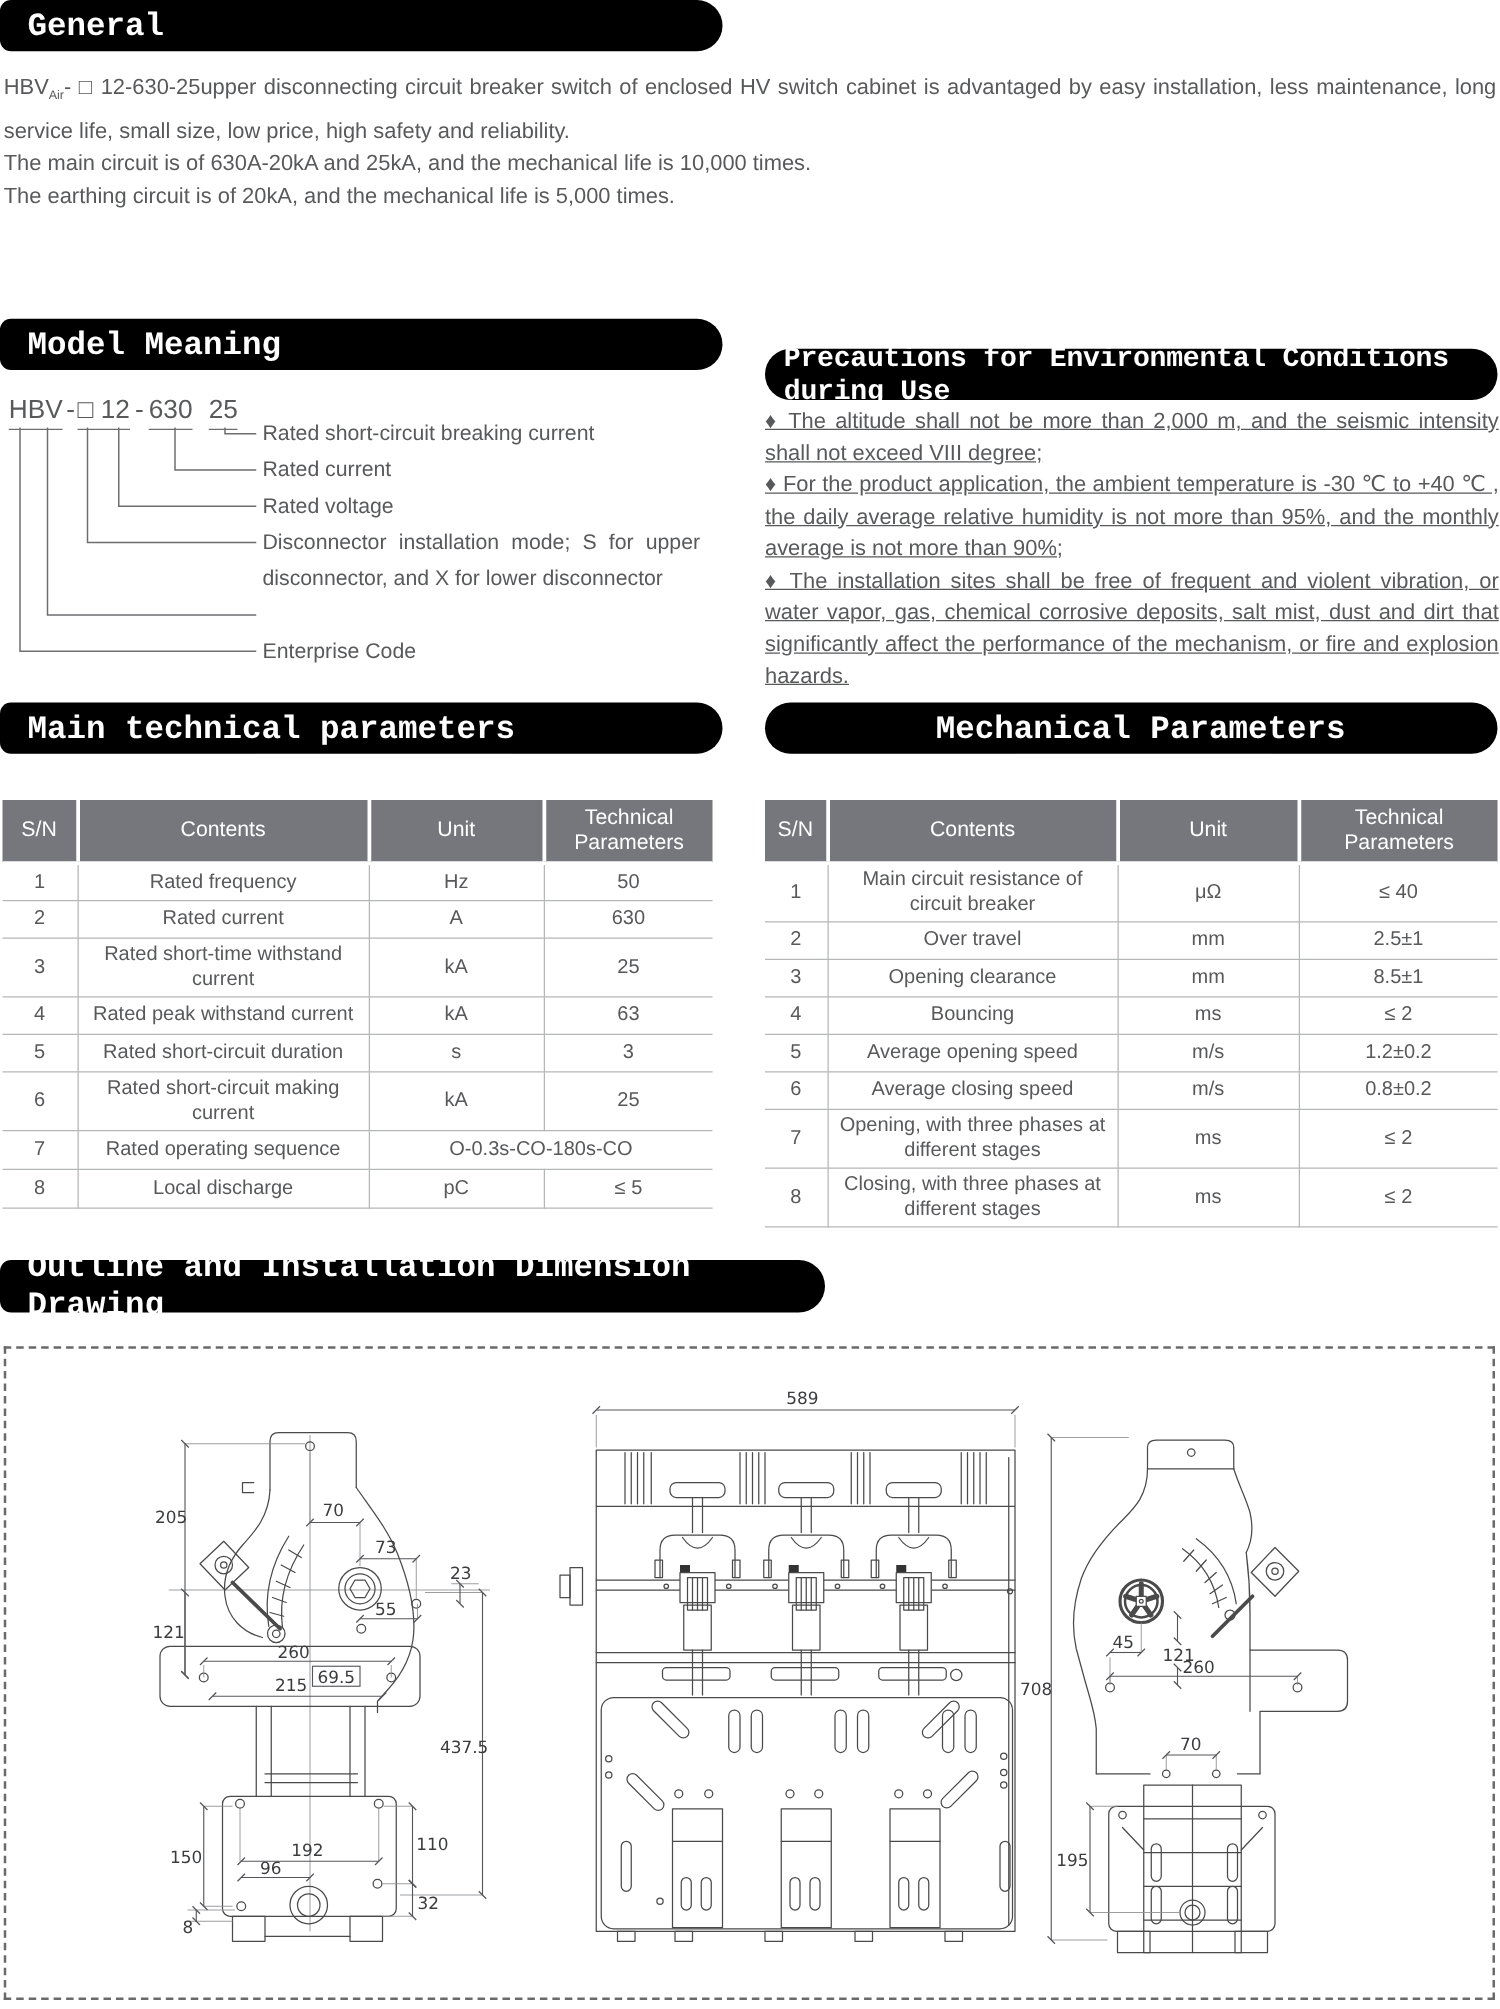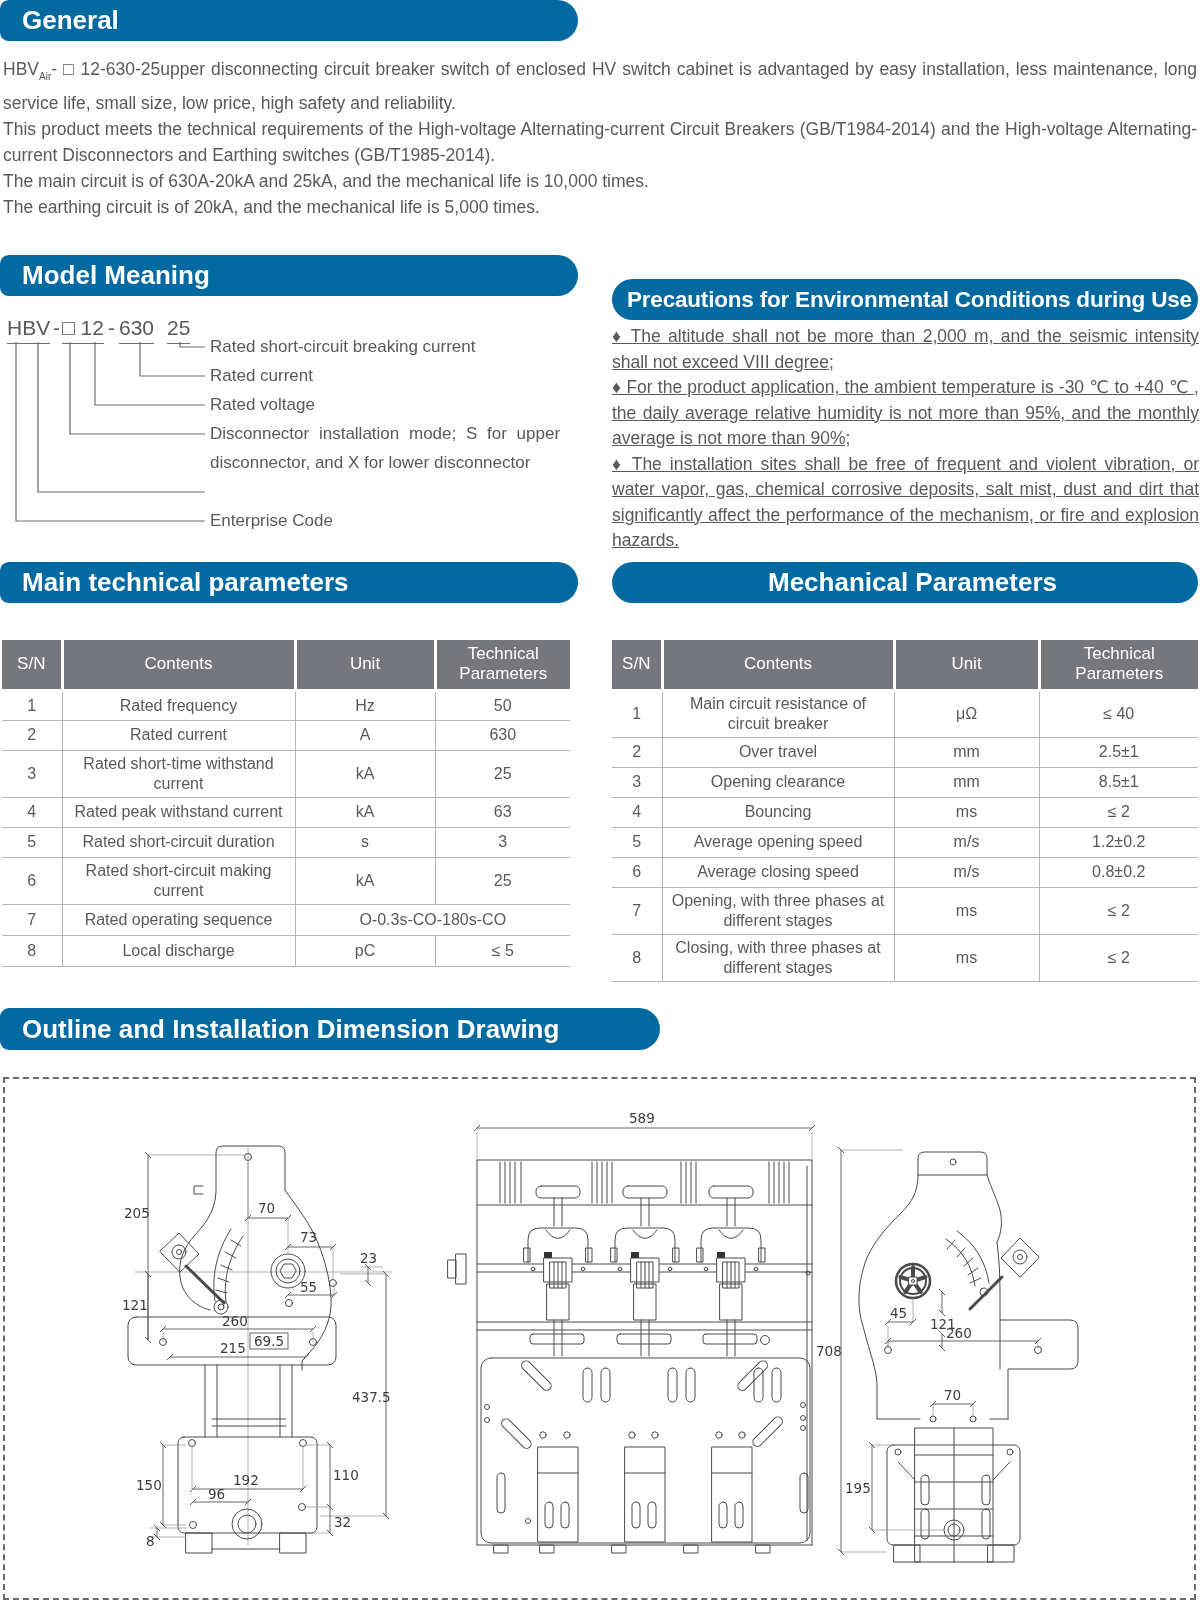--- a/index.html
+++ b/index.html
@@ -1,19 +1,19 @@
 <!DOCTYPE html>
 <html><head>
 <meta charset="utf-8">
 <style>
   html,body{margin:0;padding:0;background:#fff;}
   .page{position:relative;width:1200px;height:1607px;background:#fff;overflow:hidden;
         font-family:"Liberation Sans","DejaVu Sans",sans-serif;color:#58595B;}
-  .banner{position:absolute;height:41px;background:#0369a1;color:#fff;font-weight:bold;
-          display:flex;align-items:center;box-sizing:border-box;}
+  .banner{position:absolute;height:41px;background:#000000;color:#fff;font-weight:bold;
+          display:flex;align-items:center;box-sizing:border-box;font-family:Liberation Mono, monospace;}
   .banner-left{border-radius:9px 21px 21px 9px;padding-left:22px;font-size:26px;}
   .banner-pill{border-radius:21px;padding-left:15px;font-size:26px;}
   .banner-sm{font-size:22.5px;letter-spacing:-0.2px;}
   .bodytext{position:absolute;font-size:17.5px;line-height:26px;color:#58595B;text-align:justify;}
   .bodytext p{margin:0;}
   .modelcode span.seg{position:absolute;font-size:21px;color:#58595B;white-space:pre;}
   .u{border-bottom:1.5px solid #6d6e70;padding-bottom:3px;}
   .mlabel{position:absolute;left:210px;width:390px;font-size:17px;line-height:26px;color:#58595B;white-space:nowrap;}
   .ptable{border-collapse:collapse;table-layout:fixed;width:100%;}
   .ptable th{background:#76777C;color:#fff;font-weight:normal;font-size:17px;line-height:1.2;
@@ -34,21 +34,20 @@
 </head>
 <body>
 
 <div class="page">
 
   <div class="banner banner-left" style="left:0;top:2;width:578px;">
     <span>General</span>
   </div>
   <div class="bodytext" style="left:3px;top:56px;width:1194px;">
     <p><span>HBV</span><sub class="air">Air</sub><span>- □ 12-630-25upper disconnecting circuit breaker switch of enclosed HV switch cabinet is advantaged by easy installation, less maintenance, long service life, small size, low price, high safety and reliability.</span></p>
-    <p>This product meets the technical requirements of the High-voltage Alternating-current Circuit Breakers (GB/T1984-2014) and the High-voltage Alternating-current Disconnectors and Earthing switches (GB/T1985-2014).</p>
     <p style="text-align:left;">The main circuit is of 630A-20kA and 25kA, and the mechanical life is 10,000 times.</p>
     <p style="text-align:left;">The earthing circuit is of 20kA, and the mechanical life is 5,000 times.</p>
   </div>
 
   <div class="banner banner-left" style="left:0;top:255px;width:578px;">
     <span>Model Meaning</span>
   </div>
 
   <div class="modelcode" style="position:absolute;left:0;top:300px;width:600px;height:250px;">
     <span class="seg u" style="left:7px;top:16px;">HBV</span>

